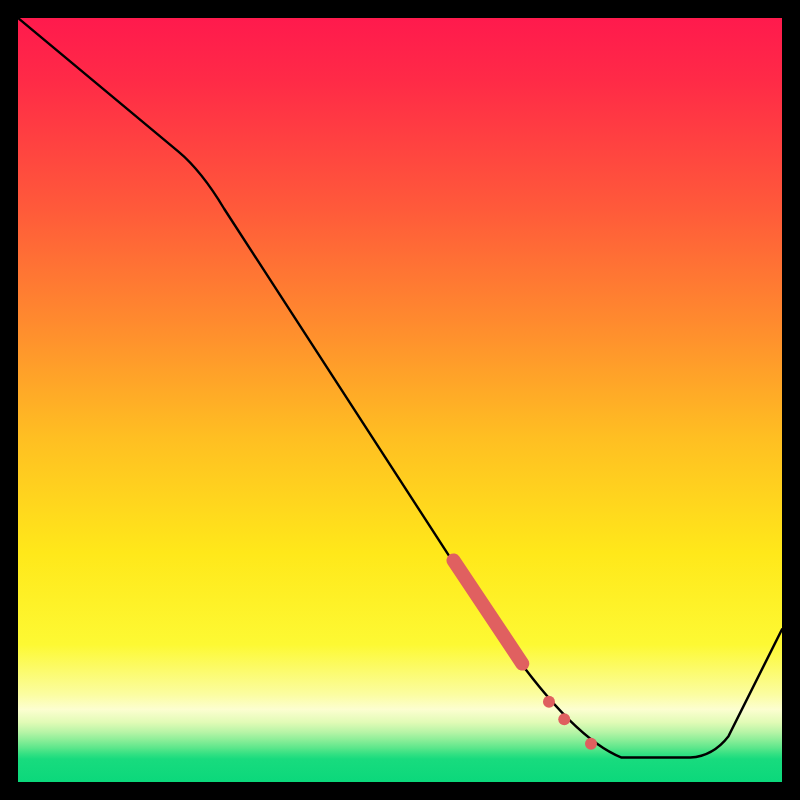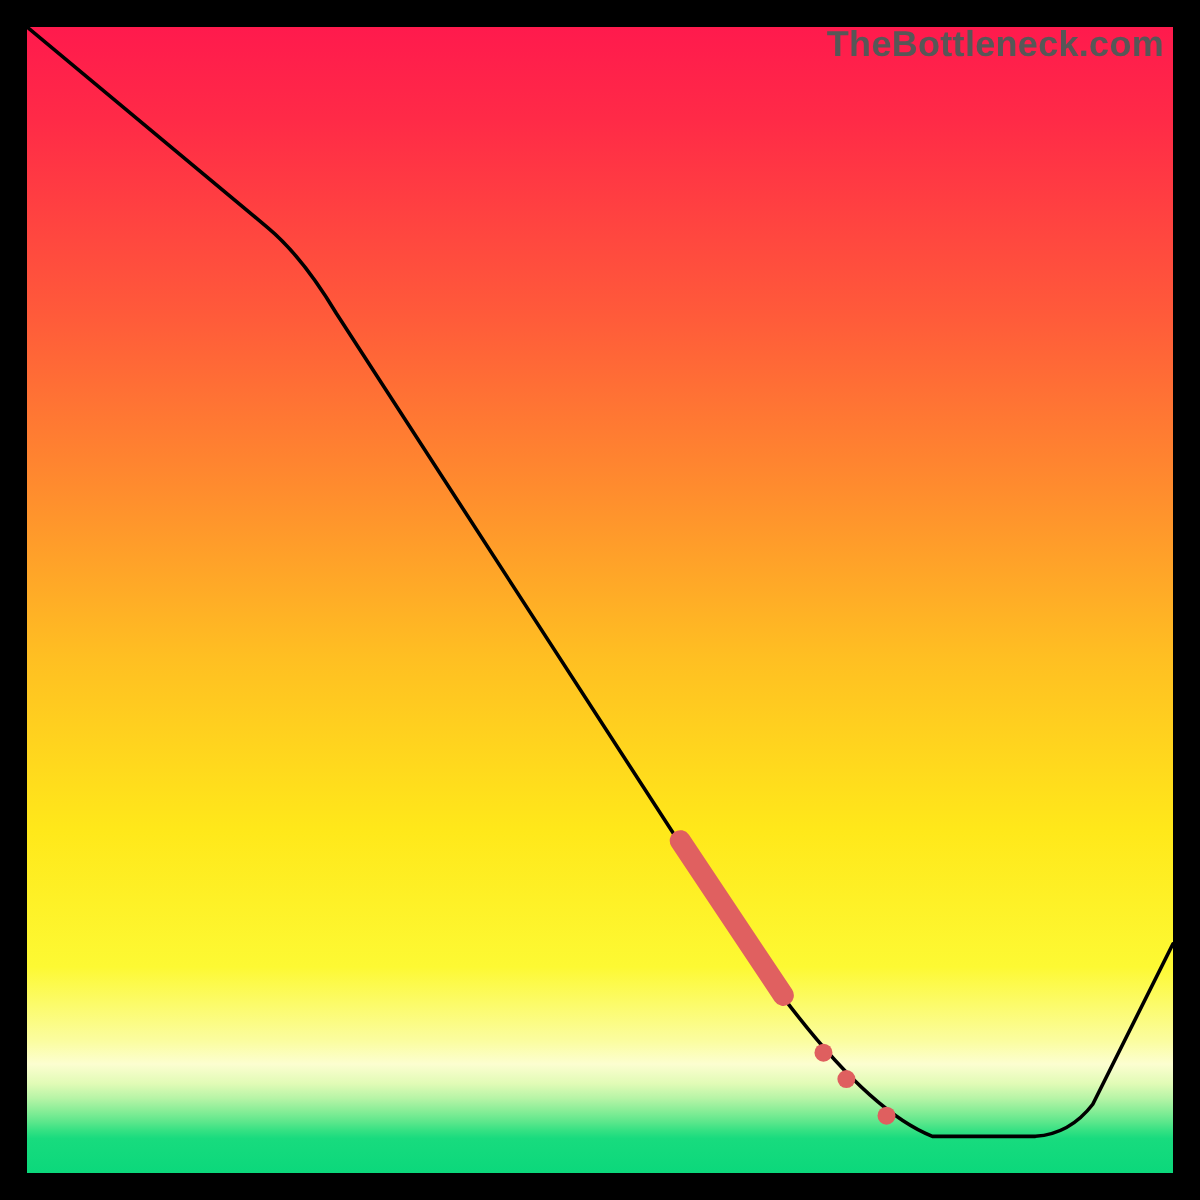--- a/index.html
+++ b/index.html
@@ -92,21 +92,20 @@
   }
 </style>
 </head>
 <body>
 
 <div class="canvas">
 
   <div class="plot-area">
     <div class="bg-gradient"></div>
 
-    <div class="watermark">TheBottleneck.com</div>
 
     <svg class="overlay" viewBox="0 0 764 764">
 
       <path id="curve-path" class="curve" d="M 0 0 L 160.44 133.70000000000005 Q 183.35999999999999 152.79999999999995 206.28 191 L 473.68 603.56 Q 550.0799999999999 718.16 603.5600000000001 739.552 L 672.32 739.552 Q 695.24 738.024 710.52 718.16 L 764 611.2"></path>
 
       <line id="hl-seg" class="marker-region" stroke-width="14" x1="435.47999999999996" y1="542.44" x2="504.24" y2="645.58"></line>
 
       <g id="hl-dots">
           <circle cx="530.98" cy="683.78" r="6" class="marker-dot"></circle>
           <circle cx="546.26" cy="701.352" r="6" class="marker-dot"></circle>

